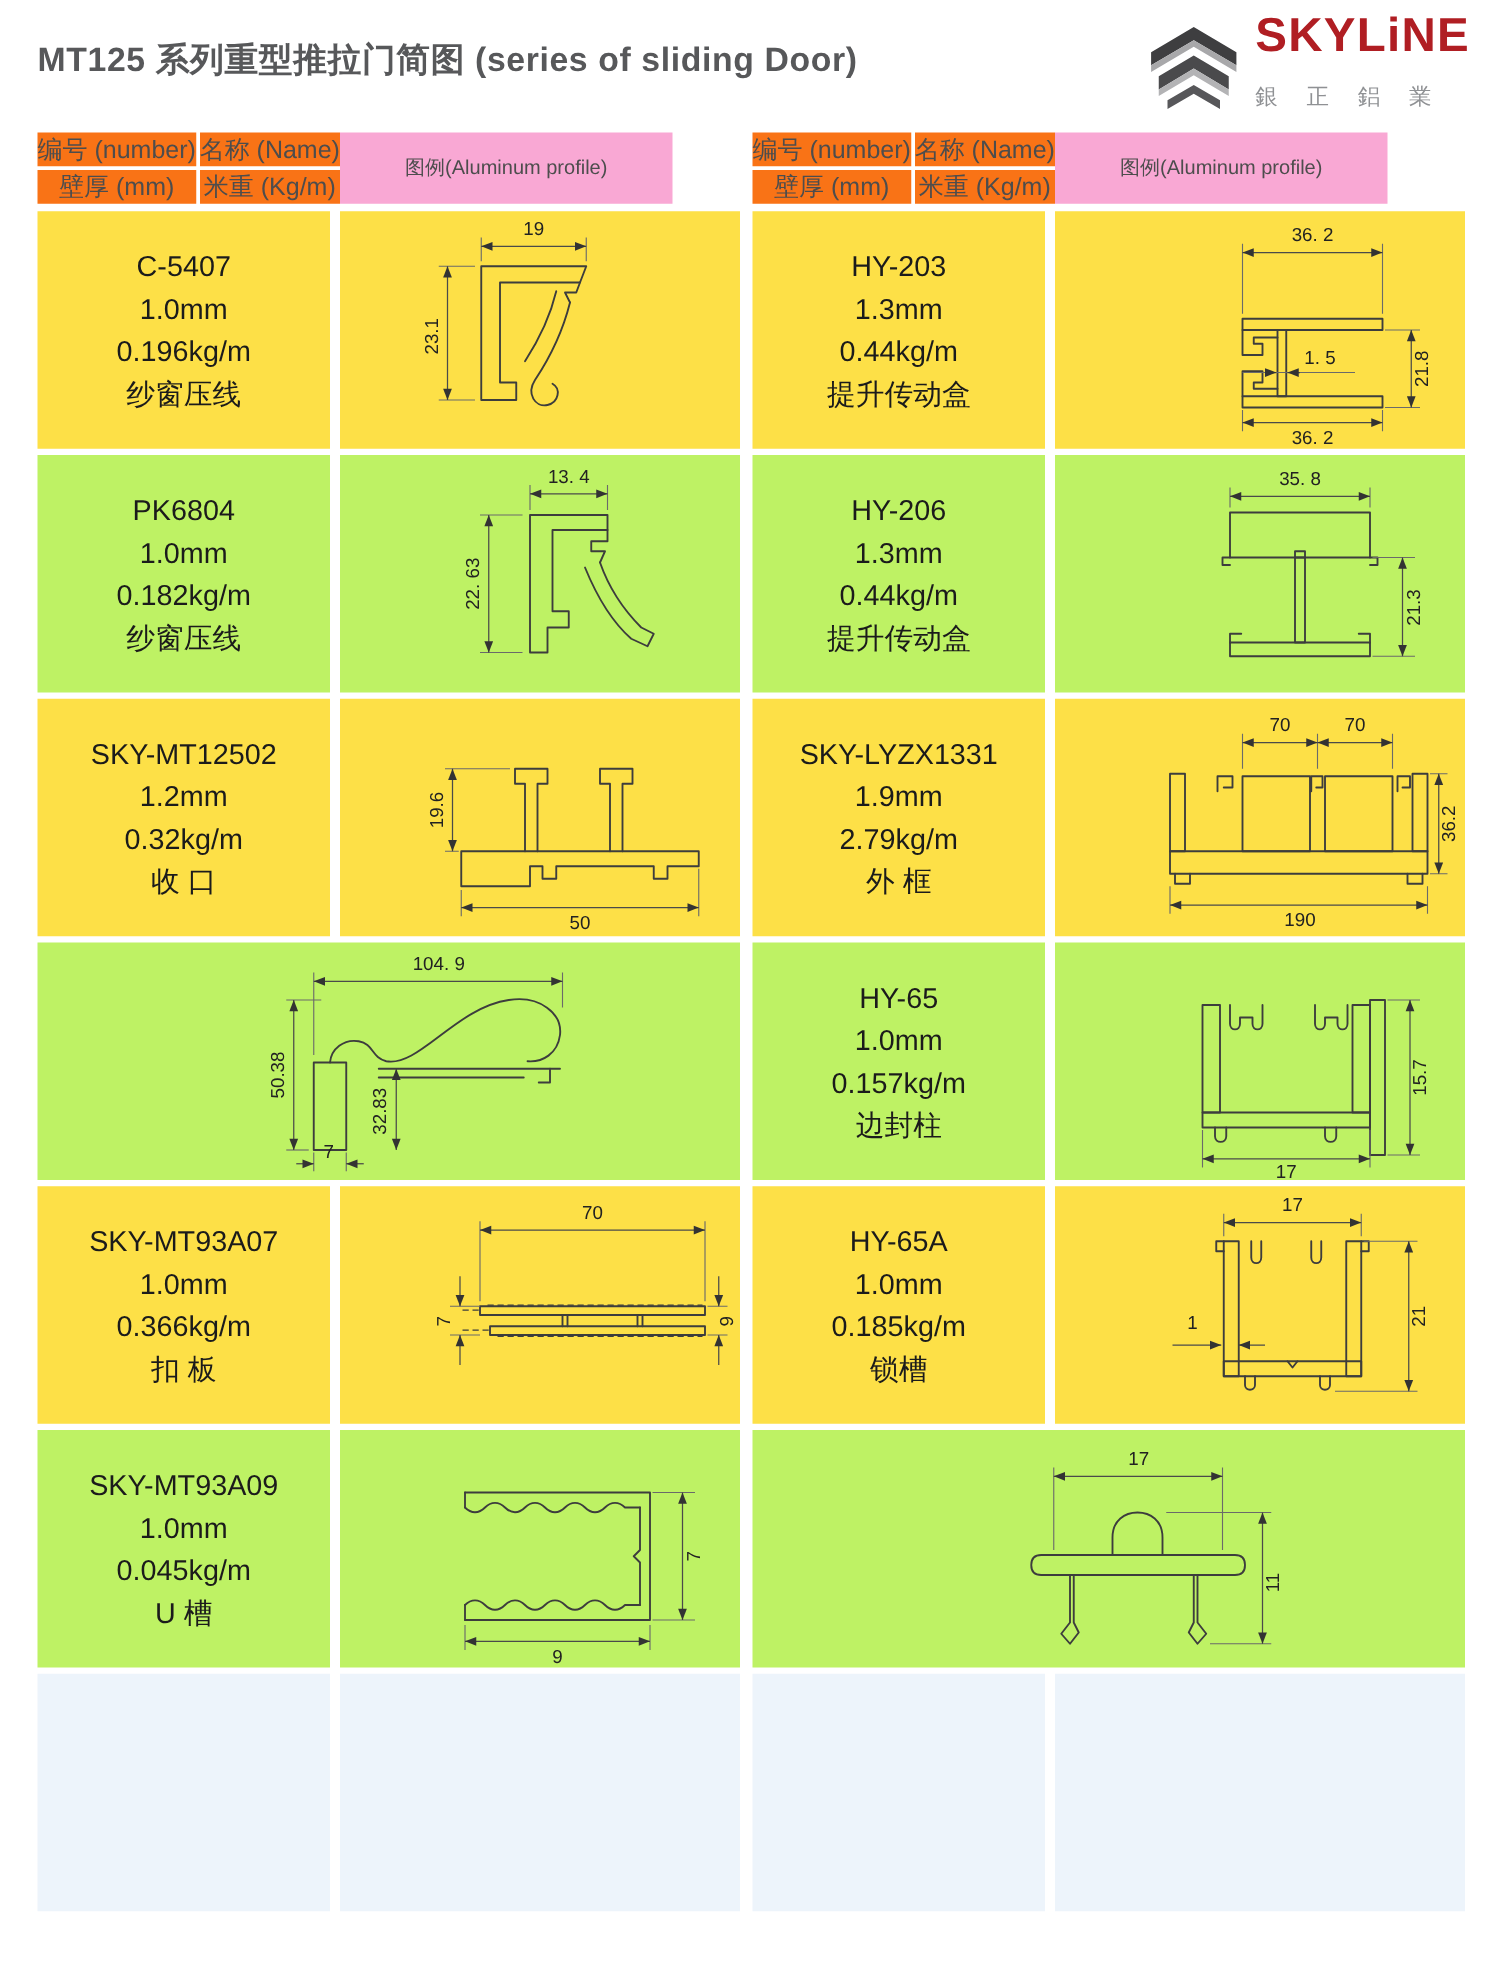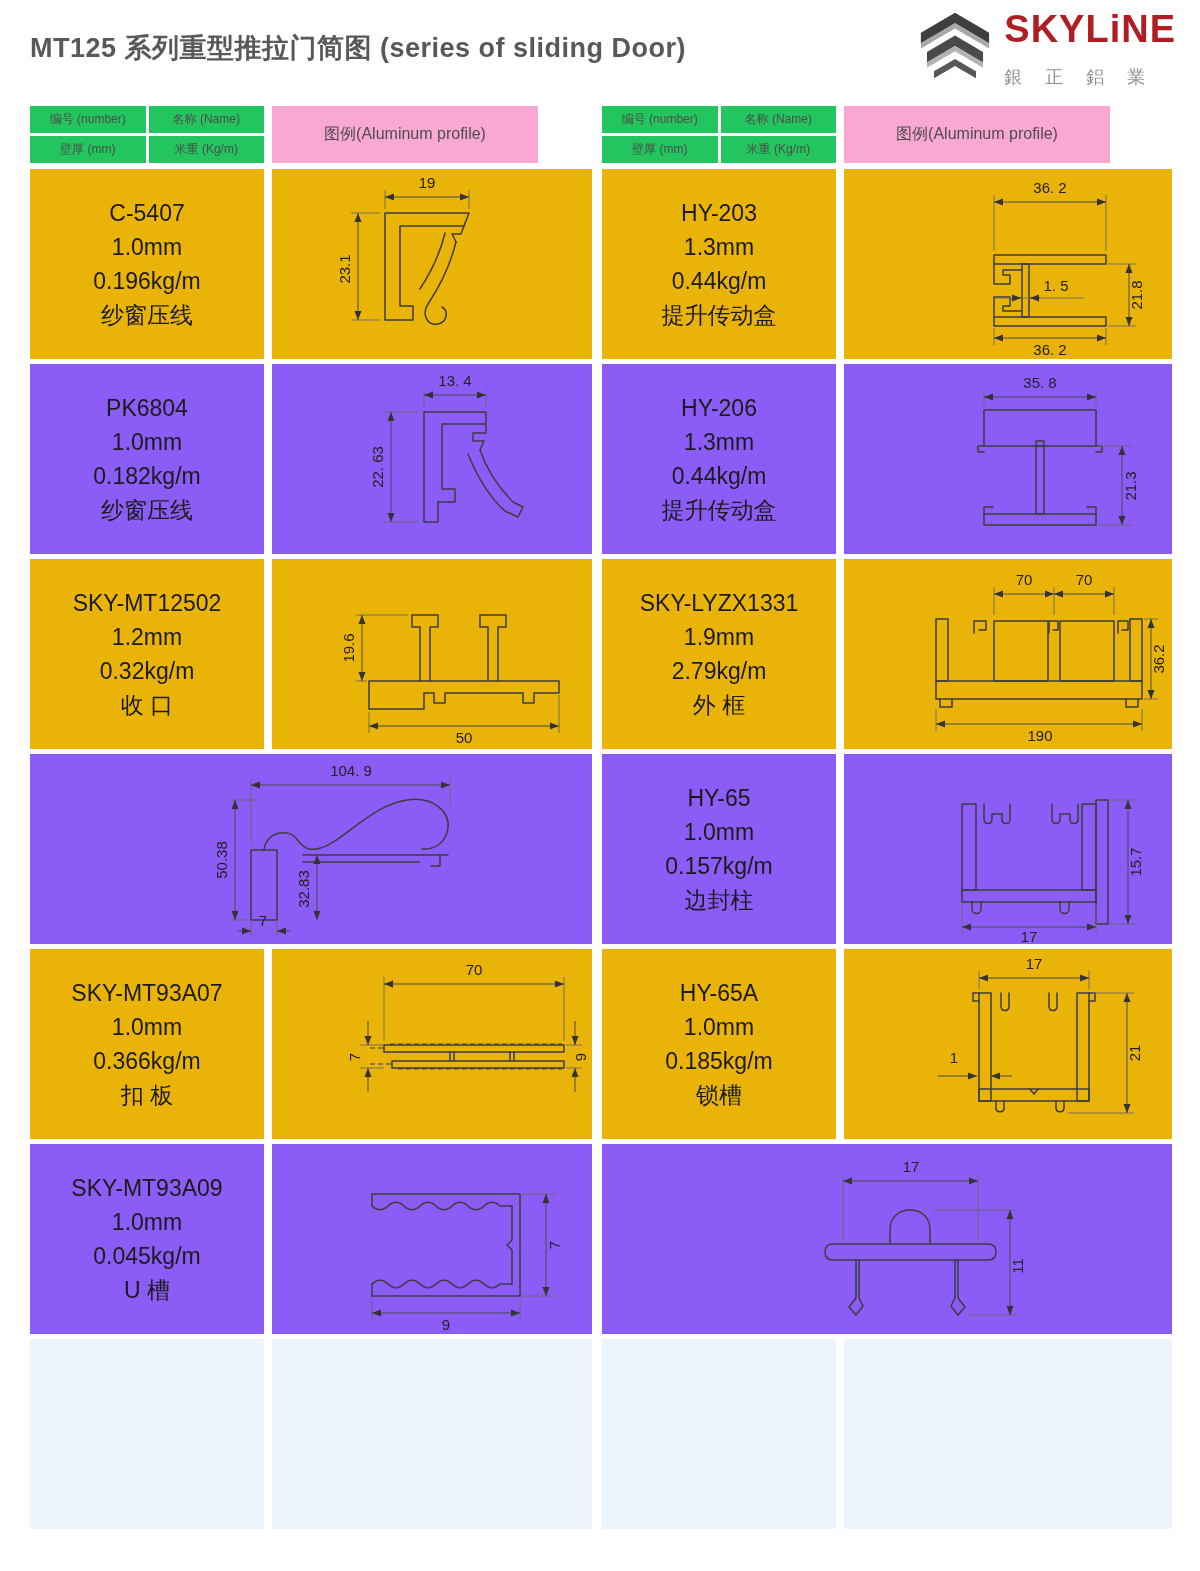--- a/index.html
+++ b/index.html
@@ -1,33 +1,33 @@
 <!DOCTYPE html>
 <html><head>
 <meta charset="utf-8">
 <style>
   html,body{margin:0;padding:0;background:#fff}
   body{width:1200px;font-family:"Liberation Sans","DejaVu Sans",sans-serif}
   .page{position:relative;width:1200px;height:1571px;background:#fff;overflow:hidden}
   .title{position:absolute;left:30px;top:30px;font-size:27px;font-weight:bold;color:#57585a;letter-spacing:.5px}
-  .logo{position:absolute;right:24px;top:10px;display:flex;align-items:flex-start;gap:9px}
+  .logo{position:absolute;right:24px;top:10px;display:flex;align-items:flex-end;gap:9px}
   .logo-brand{font-size:38px;font-weight:bold;color:#b01e23;letter-spacing:1px;line-height:1;font-style:normal}
   .logo-sub{font-size:18px;color:#8f9194;letter-spacing:9px;margin-top:17px}
   .tbl{position:absolute;top:106px}
   .tbl-left{left:30px;width:562px}
   .tbl-right{left:602px;width:570px}
   .thead{display:flex;gap:8px;margin-bottom:6px}
   .th-grid{width:234px;display:grid;grid-template-columns:1fr 1fr;grid-template-rows:27px 27px;gap:3px}
-  .th-cell{background:#22c55e;color:#4d4d4d;font-size:12px;display:flex;align-items:center;justify-content:center;white-space:nowrap}
+  .th-cell{background:#f97316;color:#4d4d4d;font-size:20px;display:flex;align-items:center;justify-content:center;white-space:nowrap}
   .th-legend{width:266px;height:57px;background:#f9a8d4;color:#4d4d4d;font-size:16px;display:flex;align-items:center;justify-content:center}
   .row{display:flex;gap:8px;margin-bottom:5px;height:190px}
   .info{width:234px;display:flex;flex-direction:column;align-items:center;justify-content:center;color:#1b1b1b;font-size:23px;line-height:34px;text-align:center}
   .draw{flex:1;position:relative}
-  .bg-b{background:#eab308}
-  .bg-w{background:#8b5cf6}
+  .bg-b{background:#fde047}
+  .bg-w{background:#bef264}
   .bg-l{background:#edf4fb}
   svg.dwg{display:block;width:100%;height:100%}
   .pf{fill:none;stroke:#3d3d3d;stroke-width:1.5;stroke-linejoin:round;stroke-linecap:round}
   .dim{stroke:#4a4a4a;stroke-width:1}
   .ext{stroke:#6a6a6a;stroke-width:.9}
   .hatch{stroke:#3d3d3d;stroke-width:1;stroke-dasharray:5 3;fill:none}
   text.dm{font-size:15px;fill:#222;text-anchor:middle;font-family:"Liberation Sans","DejaVu Sans",sans-serif}
 </style>
 </head>
 <body>

